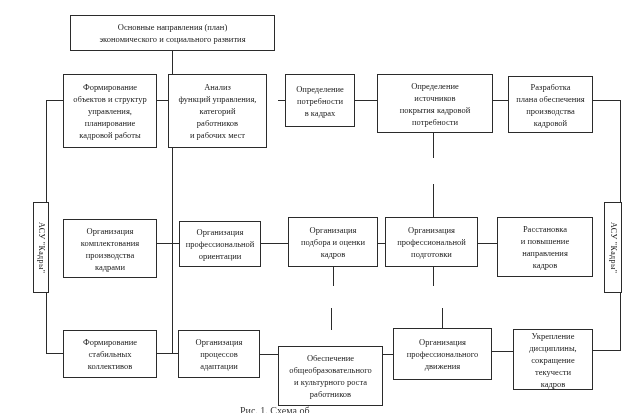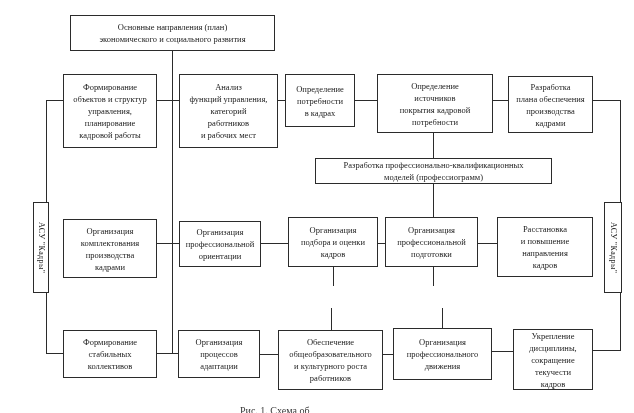--- a/index.html
+++ b/index.html
@@ -58,39 +58,37 @@
   <div class="hline" style="left:593px;top:350px;width:27px"></div>
 
   <div class="node" style="left:70px;top:15px;width:205px;height:36px">Основные направления (план)
 экономического и социального развития</div>
 
   <div class="node" style="left:63px;top:74px;width:94px;height:74px">Формирование
 объектов и структур
 управления,
 планирование
 кадровой работы</div>
-  <div class="node" style="left:179px;top:74px;width:99px;height:74px">Анализ
+  <div class="node" style="left:168px;top:74px;width:99px;height:74px">Анализ
 функций управления,
 категорий
 работников
 и рабочих мест</div>
   <div class="node" style="left:285px;top:74px;width:70px;height:53px">Определение
 потребности
 в кадрах</div>
   <div class="node" style="left:377px;top:74px;width:116px;height:59px">Определение
 источников
 покрытия кадровой
 потребности</div>
   <div class="node" style="left:508px;top:76px;width:85px;height:57px">Разработка
 плана обеспечения
 производства
-кадрами</div>
+кадровой</div>
 
-  <div class="node" style="left:315px;top:158px;width:237px;height:26px">Разработка профессионально-квалификационных
-моделей (профессиограмм)</div>
 
   <div class="node" style="left:63px;top:219px;width:94px;height:59px">Организация
 комплектования
 производства
 кадрами</div>
   <div class="node" style="left:179px;top:221px;width:82px;height:46px">Организация
 профессиональной
 ориентации</div>
   <div class="node" style="left:288px;top:217px;width:90px;height:50px">Организация
 подбора и оценки
@@ -103,21 +101,21 @@
 направления
 кадров</div>
 
 
   <div class="node" style="left:63px;top:330px;width:94px;height:48px">Формирование
 стабильных
 коллективов</div>
   <div class="node" style="left:178px;top:330px;width:82px;height:48px">Организация
 процессов
 адаптации</div>
-  <div class="node" style="left:278px;top:330px;width:105px;height:60px">Обеспечение
+  <div class="node" style="left:278px;top:346px;width:105px;height:60px">Обеспечение
 общеобразовательного
 и культурного роста
 работников</div>
   <div class="node" style="left:393px;top:328px;width:99px;height:52px">Организация
 профессионального
 движения</div>
   <div class="node" style="left:513px;top:329px;width:80px;height:61px">Укрепление
 дисциплины,
 сокращение
 текучести

